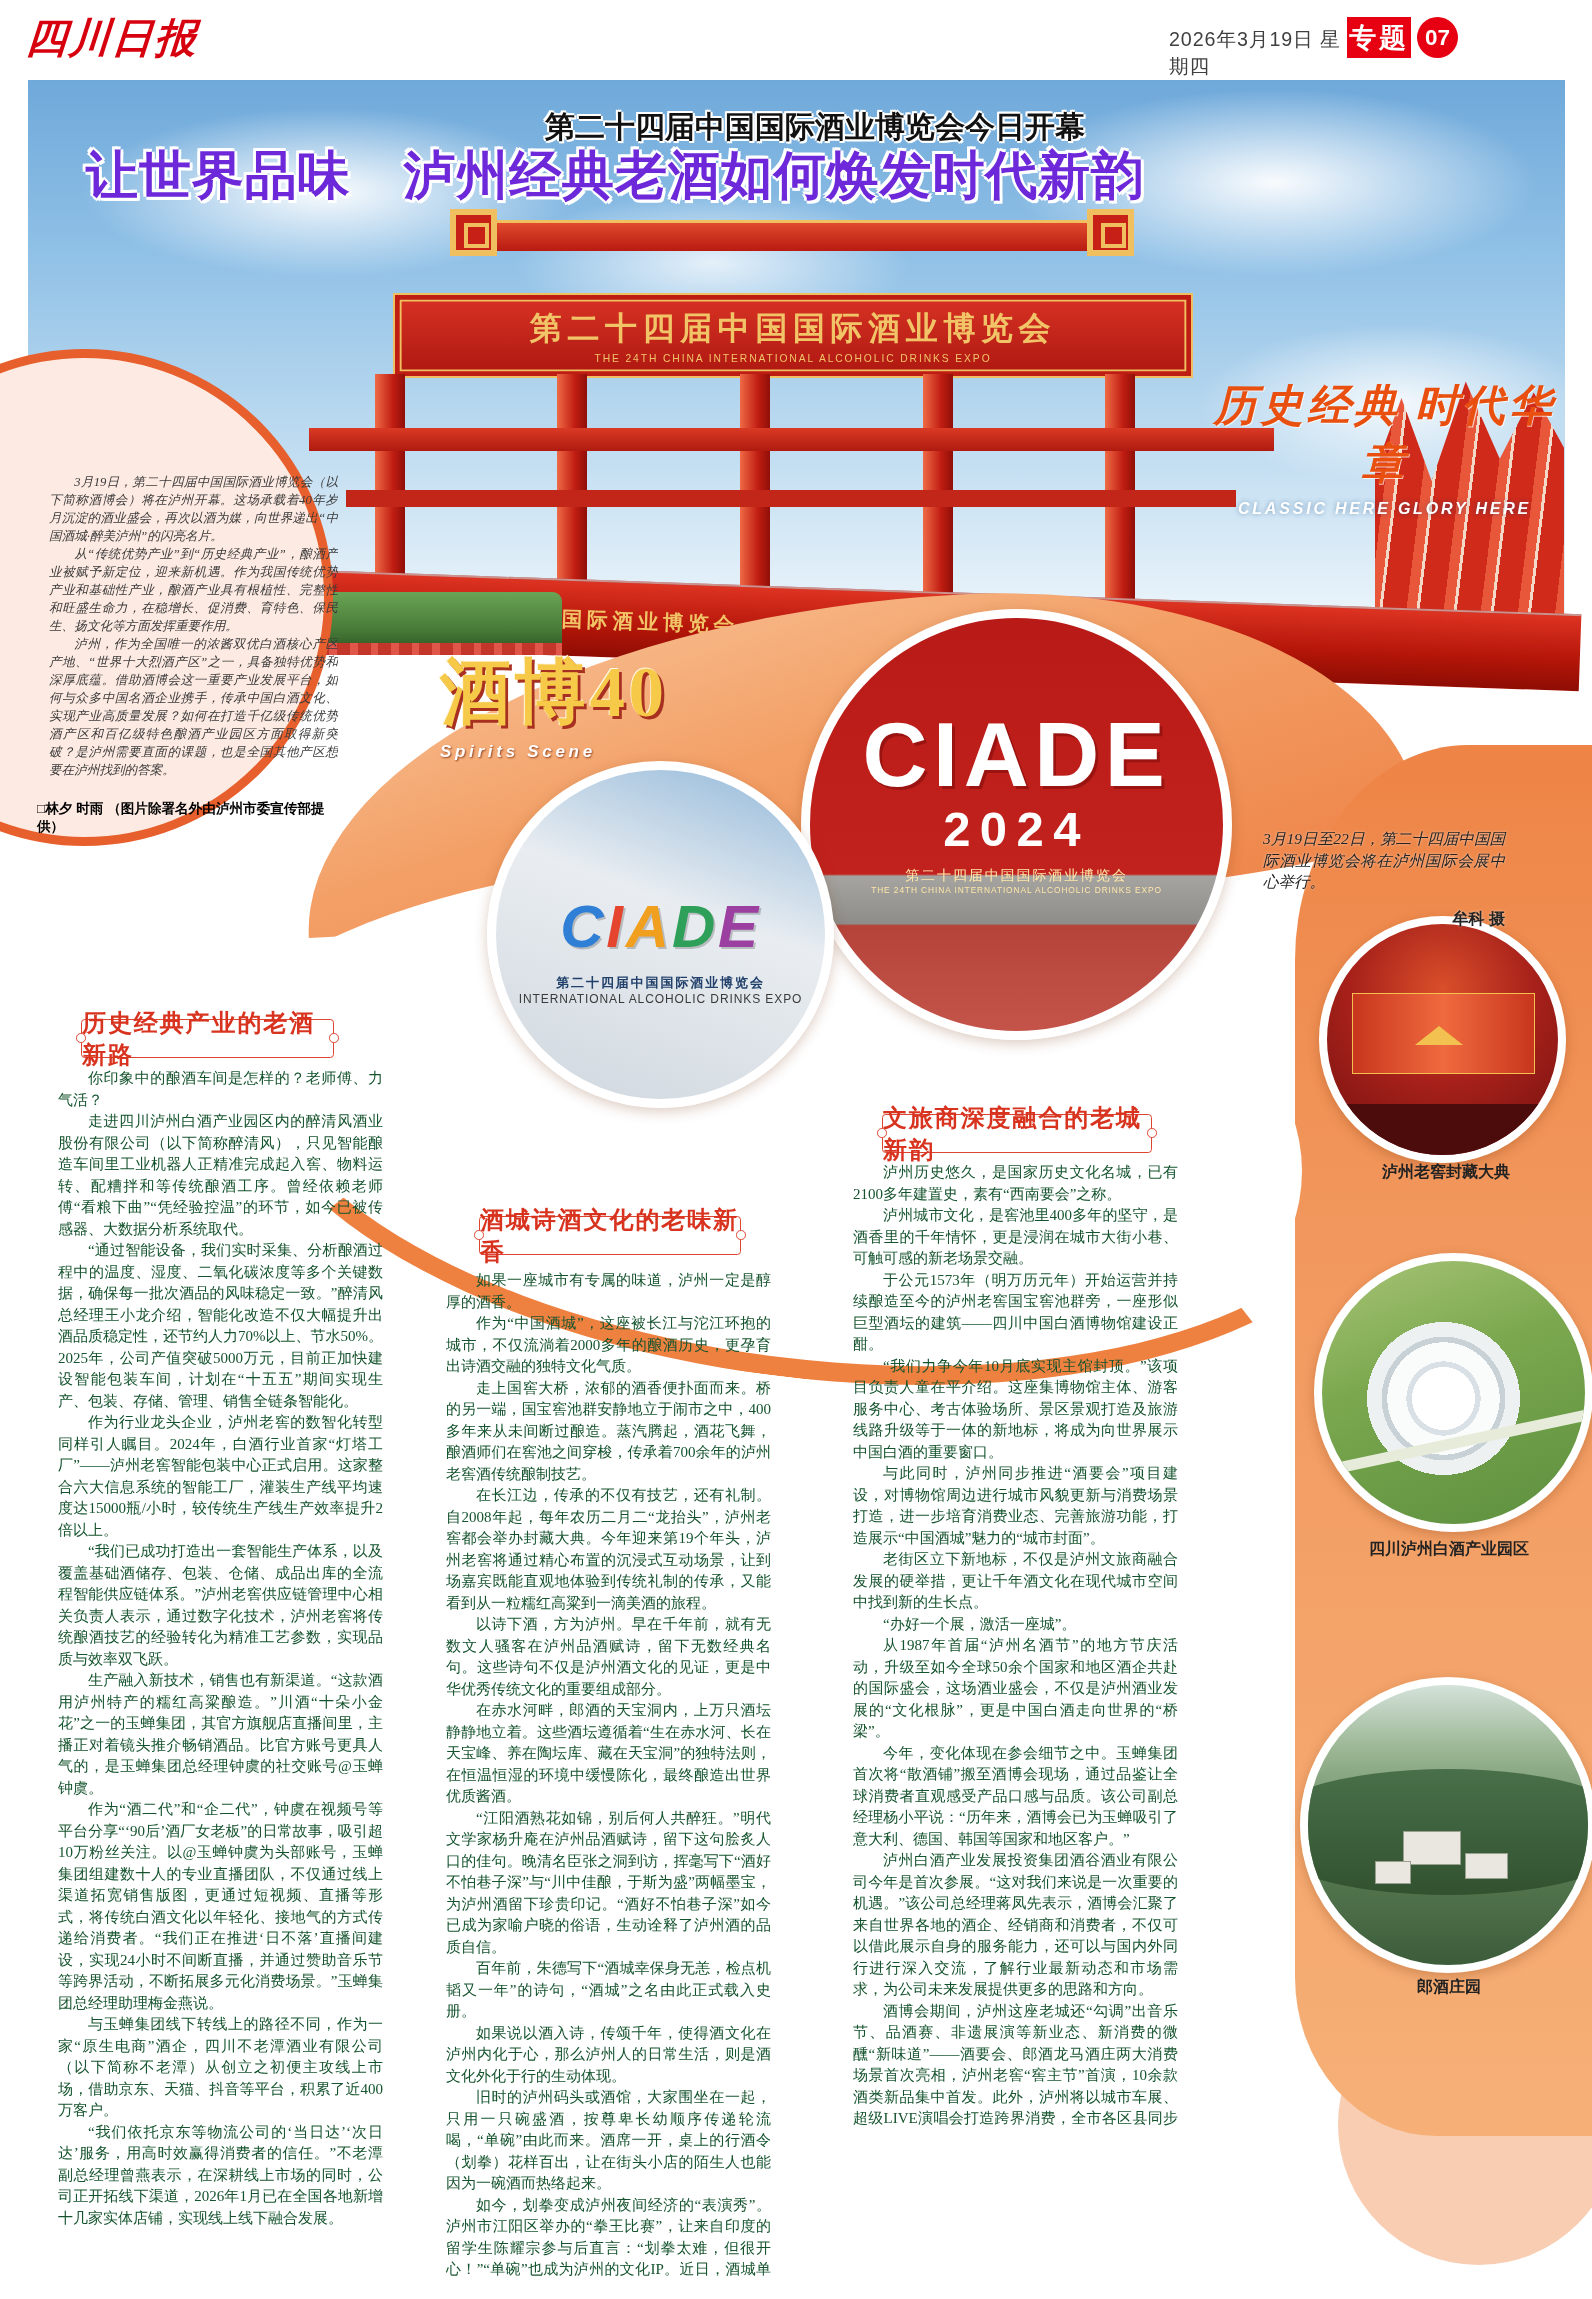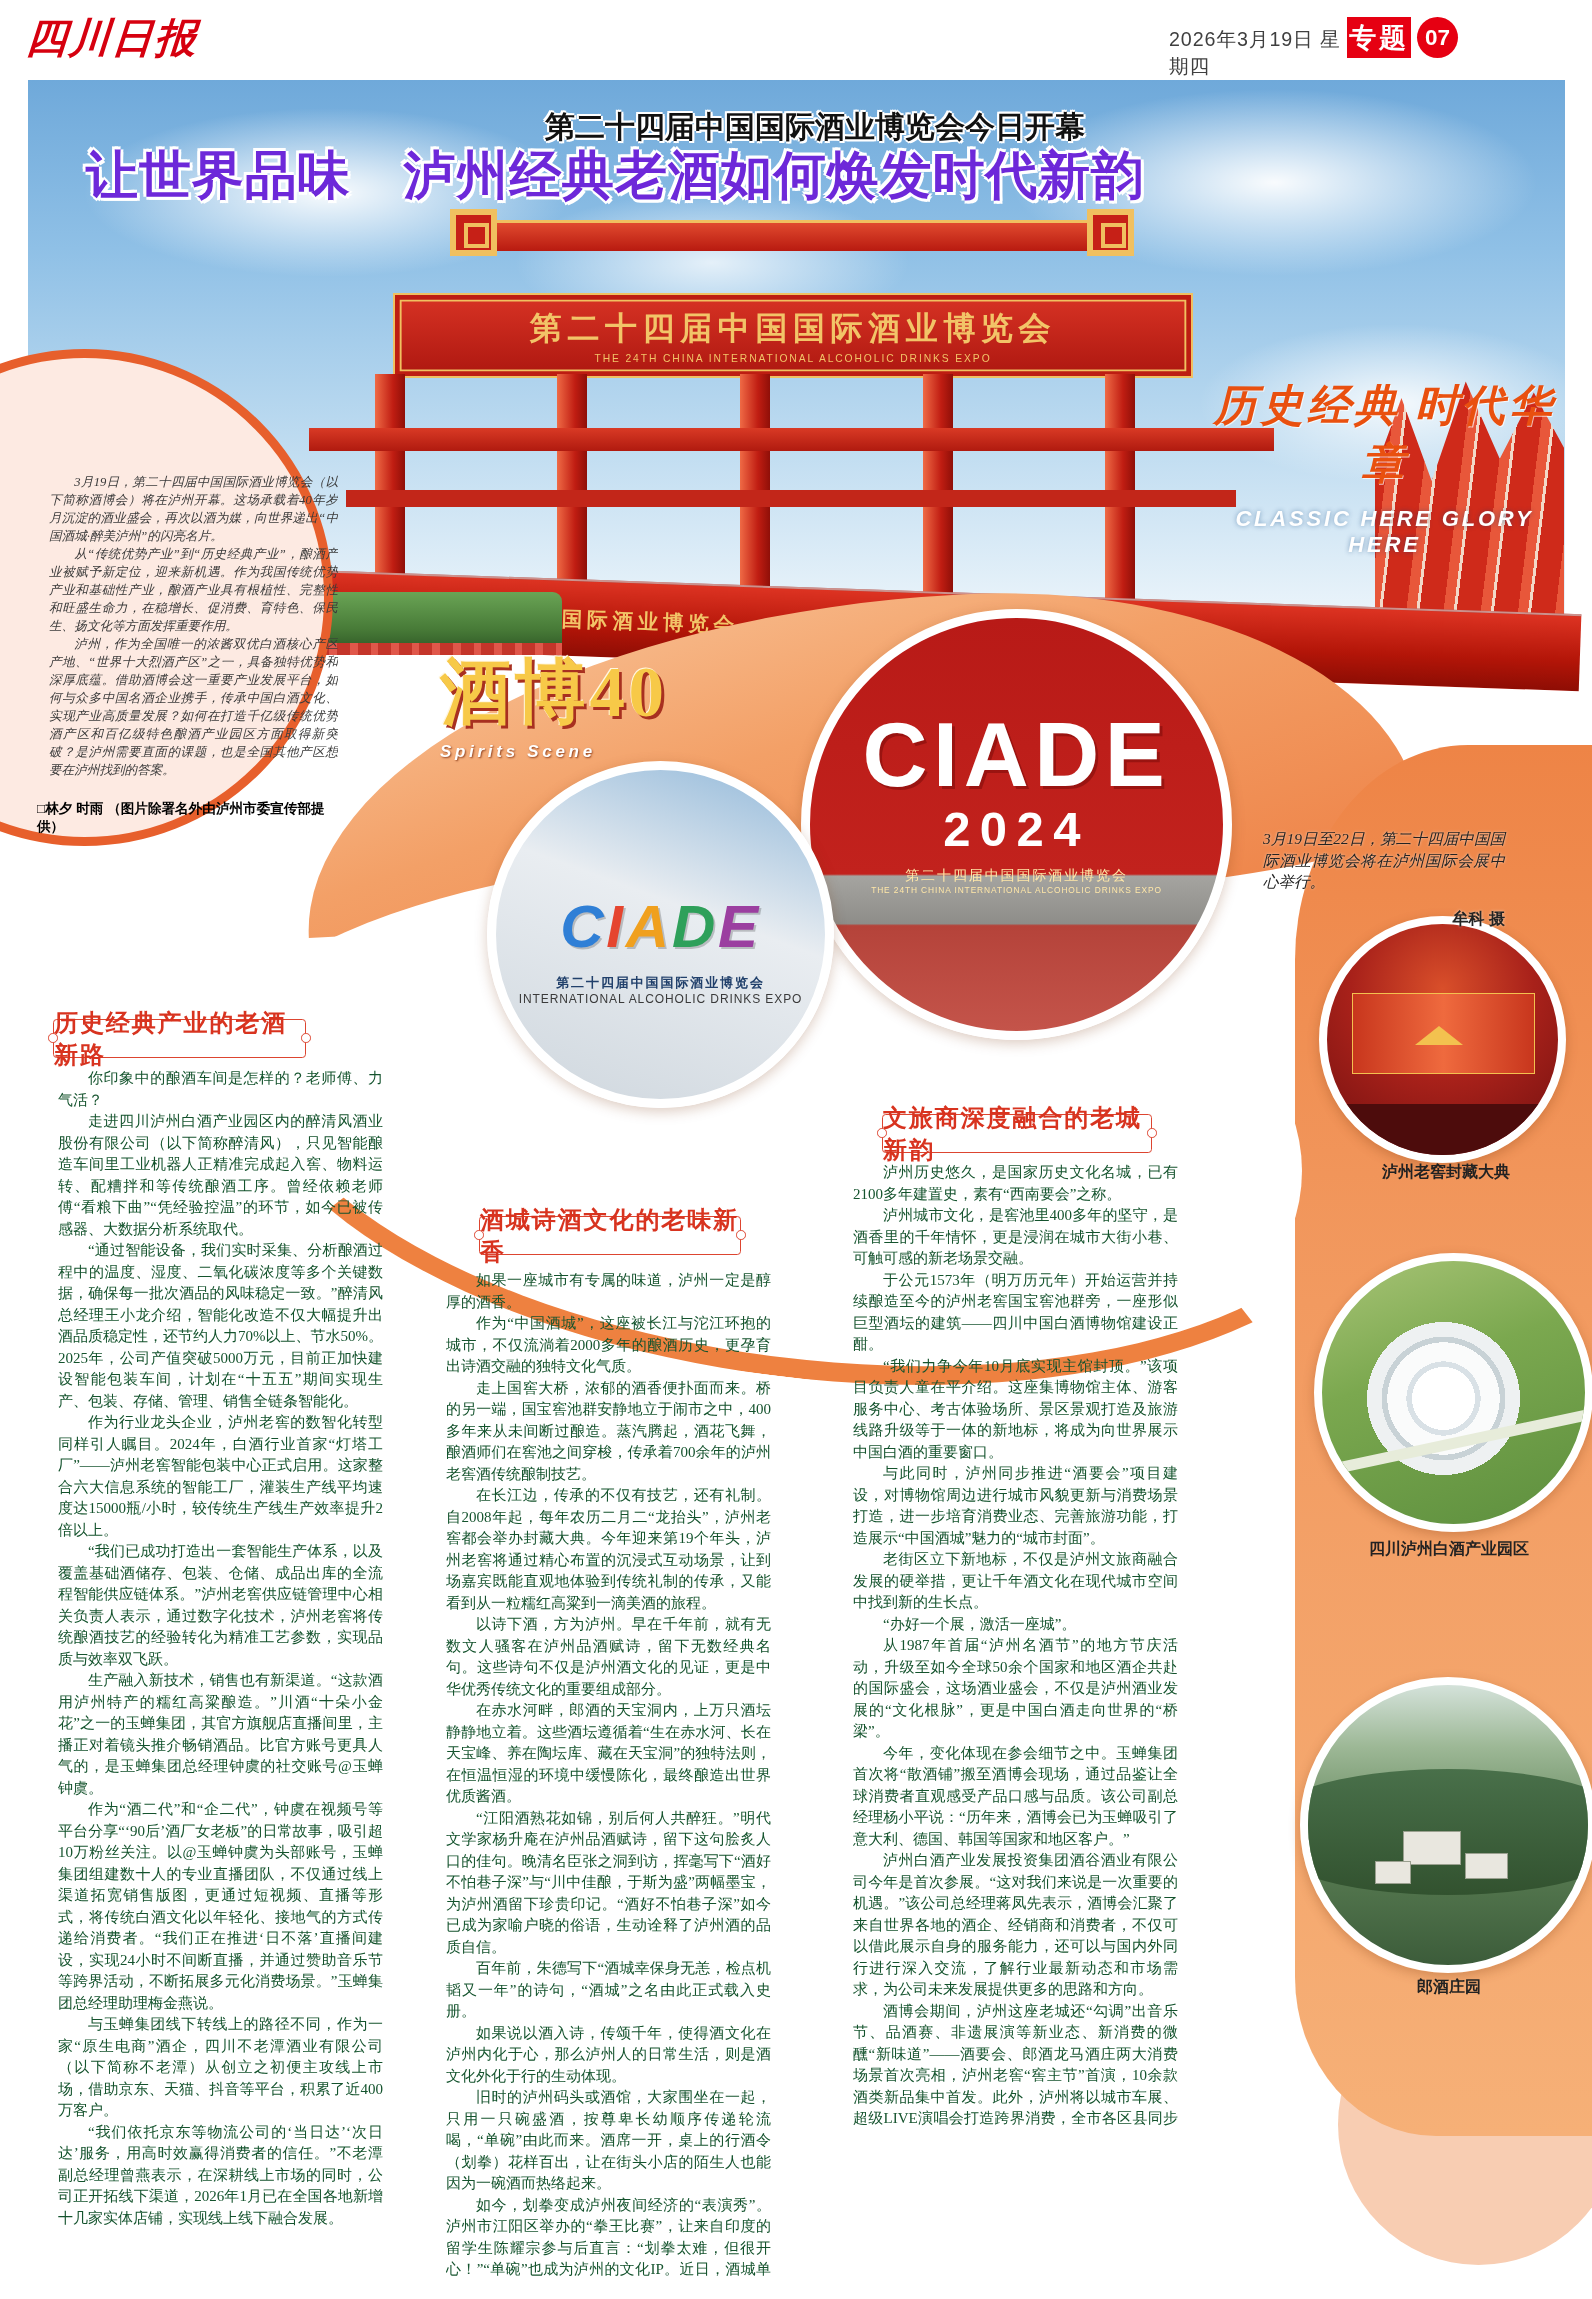--- a/index.html
+++ b/index.html
@@ -47,21 +47,21 @@
   .cross1{position:absolute;left:0;top:208px;width:965px;height:22.5px;background:linear-gradient(180deg,#d93a25,#b01a0f);}
   .cross2{position:absolute;left:37px;top:270px;width:890px;height:17px;background:#c22619;}
 
   .building{left:1375px;top:365px;width:189px;height:276px;z-index:2;
     background:repeating-linear-gradient(97deg,#cf2a1a 0 24px,#e8573a 24px 34px,#f2d9c8 34px 37px);
     clip-path:polygon(0 38%,14% 12%,30% 42%,48% 6%,66% 34%,84% 10%,100% 30%,100% 100%,0 100%);}
 
   .script{left:1197px;top:377px;width:375px;z-index:3;text-align:center;}
   .script .cn{font-family:"Liberation Serif","DejaVu Serif",serif;font-style:italic;font-weight:bold;
     font-size:43px;color:#e9500f;letter-spacing:3.7px;text-shadow:0.9px 0.9px 0 rgba(255,255,255,.7);}
-  .script .en{font-size:22px;font-weight:bold;font-style:italic;color:#ffffff;letter-spacing:2.8px;margin-top:13px;
+  .script .en{font-size:16px;font-weight:bold;font-style:italic;color:#ffffff;letter-spacing:2.8px;margin-top:7px;
     text-shadow:0 0 5.6px rgba(0,60,120,.45);}
 
   .beam{left:26px;top:560px;width:1555px;height:75px;z-index:3;transform:rotate(2deg);transform-origin:left center;
     background:linear-gradient(180deg,#dd3322 0%,#b31508 60%,#8e0d04 100%);
     border-top:2.8px solid rgba(255,255,255,.55);display:flex;align-items:center;justify-content:center;overflow:hidden;}
   .beam .row{white-space:nowrap;color:#f2c468;font-size:20.6px;letter-spacing:4.7px;font-weight:bold;
     font-family:"Liberation Serif","DejaVu Serif",serif;}
   .beam .row .en{font-size:12px;letter-spacing:1.9px;font-family:"Liberation Sans",sans-serif;}
 
   .hedge{left:28px;top:592px;width:534px;height:54px;z-index:3;border-radius:9.4px 9.4px 0 0;
@@ -145,21 +145,21 @@
     font-family:"Liberation Serif","DejaVu Serif",serif;}
   .cap1{left:1310px;top:1162px;width:272px;} .cap2{left:1304px;top:1539px;width:290px;} .cap3{left:1304px;top:1977px;width:290px;}
 
   
   .sec-head{z-index:9;height:37px;border:1.9px solid #dd4530;border-radius:3.7px;background:#fff;
     display:flex;align-items:center;justify-content:center;
     font-family:"Liberation Serif","DejaVu Serif",serif;font-weight:bold;font-size:24px;color:#d8331f;letter-spacing:1.9px;}
   .sec-head::before,.sec-head::after{content:"";position:absolute;top:13px;width:7.5px;height:7.5px;background:#fff;
     border:1.9px solid #dd4530;border-radius:50%;}
   .sec-head::before{left:-5.6px;} .sec-head::after{right:-5.6px;}
-  .h0{left:53px;top:1019px;width:251px;}
+  .h0{left:81px;top:1019px;width:251px;}
   .h1{left:479px;top:1216px;width:260px;}
   .h2{left:882px;top:1114px;width:268px;}
 
   .bodycol{z-index:9;overflow:hidden;font-family:"Liberation Serif","DejaVu Serif",serif;
     font-size:15px;line-height:21.5px;color:#14532d;text-align:justify;}
   .bodycol p{margin:0;text-indent:2em;}
   .col0{left:58px;top:1068px;width:325px;height:1210px;}
   .col1{left:446px;top:1270px;width:325px;height:1008px;}
   .col2{left:853px;top:1162px;width:325px;height:967px;}
 </style>

